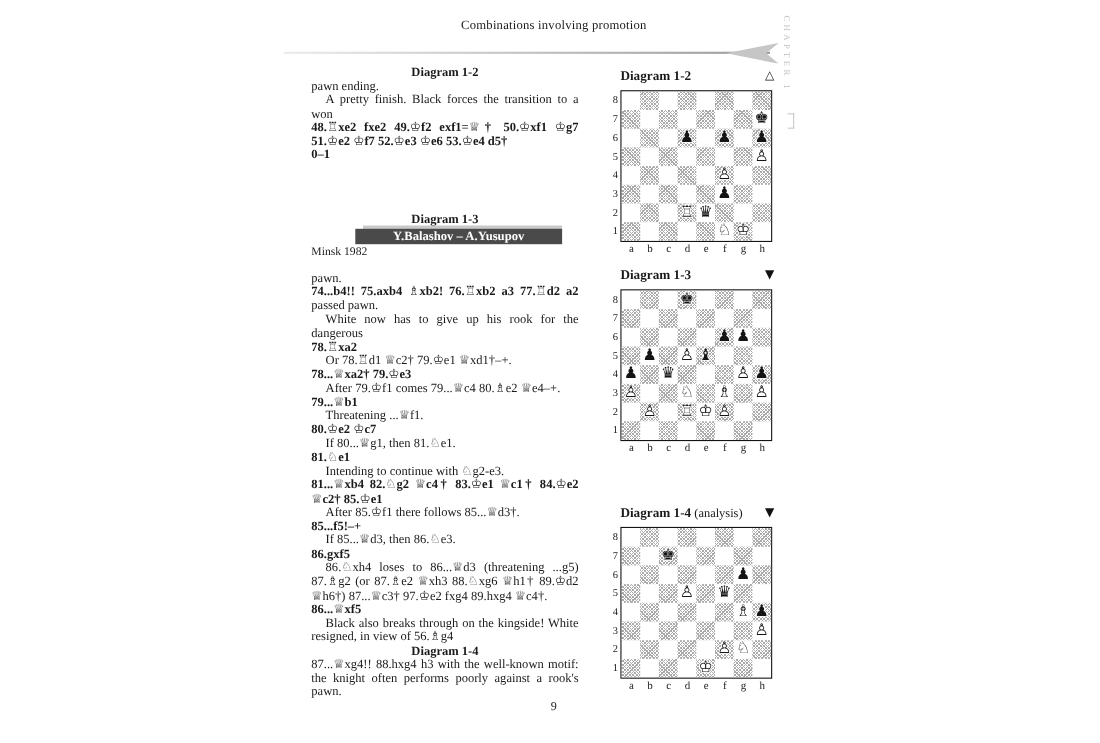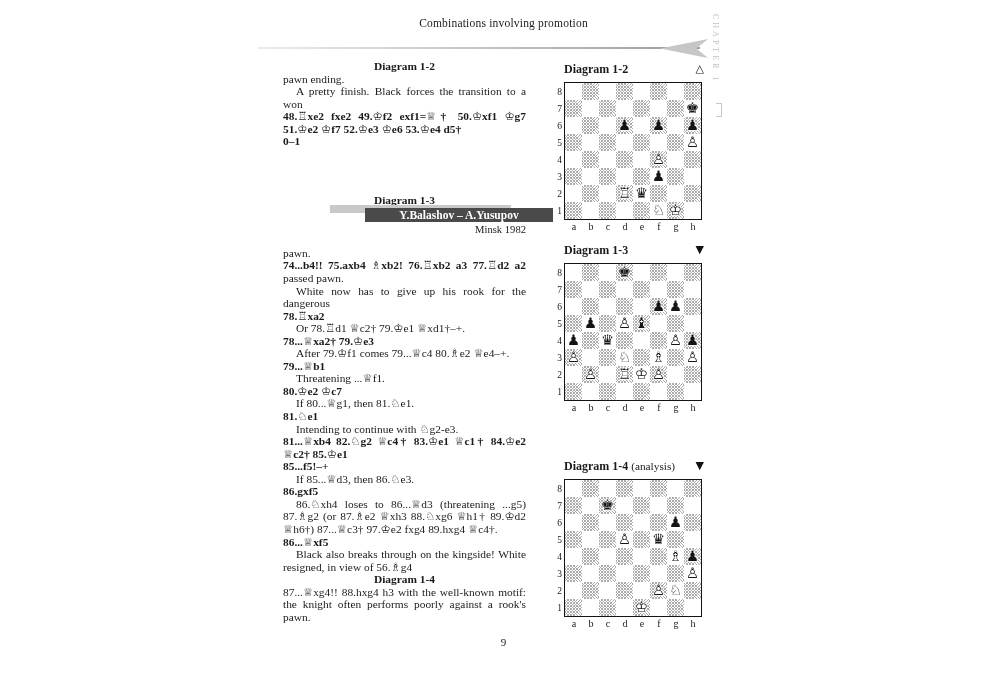--- a/index.html
+++ b/index.html
@@ -18,25 +18,25 @@
         border-right:1px solid #c9c9c9;border-top:1px solid #c9c9c9;border-bottom:1px solid #c9c9c9;}
 
   
   .left-col{position:absolute;left:283px;top:60px;width:243px;
         font-size:11.4px;line-height:12.55px;
         font-family:"Liberation Serif","DejaVu Sans",serif;}
   .l-heading{font-weight:bold;text-align:center;}
   .l-moves{font-weight:bold;}
   .ind{text-indent:13px;}
   .jst{text-align:justify;text-align-last:justify;}
-  .l-sub{text-align:right;font-size:10.6px;}
+  .l-sub{text-align:left;font-size:10.6px;}
   .banner-wrap{position:relative;height:15px;margin:2px 0 1px 40px;width:188px;}
   .banner-shadow{position:absolute;left:7px;top:-3px;width:181px;height:8px;background:#c9c9c9;}
   .banner-bar{position:absolute;left:0;top:0;width:188px;height:14px;background:#4a4a4a;
-        color:#ffffff;font-weight:bold;text-align:center;font-size:11.5px;line-height:14px;margin-left:42px;}
+        color:#ffffff;font-weight:bold;text-align:center;font-size:11.5px;line-height:14px;}
 
   
   .diagrams{position:absolute;left:555px;top:60px;width:160px;height:610px;}
   .diagram-block{position:absolute;left:0;width:152px;}
   .d-caption{margin-left:9px;font-size:12px;height:16px;position:relative;white-space:nowrap;}
   .d-cap-bold{font-weight:bold;}
   .d-cap-suffix{font-weight:normal;font-size:11.3px;}
   .d-triangle{position:absolute;right:3px;top:0;font-family:"DejaVu Sans",sans-serif;
         font-size:11px;color:#111;}
   .board-row{display:flex;margin-top:4px;}
@@ -92,20 +92,21 @@
       <div class="l-moves">78...♕xa2† 79.♔e3</div>
       <div class="l-text ind">After 79.♔f1 comes 79...♕c4 80.♗e2 ♕e4–+.</div>
       <div class="l-moves">79...♕b1</div>
       <div class="l-text ind">Threatening ...♕f1.</div>
       <div class="l-moves">80.♔e2 ♔c7</div>
       <div class="l-text ind">If 80...♕g1, then 81.♘e1.</div>
       <div class="l-moves">81.♘e1</div>
       <div class="l-text ind">Intending to continue with ♘g2-e3.</div>
       <div class="l-moves jst">81...♕xb4 82.♘g2 ♕c4† 83.♔e1 ♕c1† 84.♔e2</div>
       <div class="l-moves">♕c2† 85.♔e1</div>
+      <div class="l-text ind">After 85.♔f1 there follows 85...♕d3†.</div>
       <div class="l-moves">85...f5!–+</div>
       <div class="l-text ind">If 85...♕d3, then 86.♘e3.</div>
       <div class="l-moves">86.gxf5</div>
       <div class="l-text ind jst">86.♘xh4 loses to 86...♕d3 (threatening ...g5)</div>
       <div class="l-text jst">87.♗g2 (or 87.♗e2 ♕xh3 88.♘xg6 ♕h1† 89.♔d2</div>
       <div class="l-text">♕h6†) 87...♕c3† 97.♔e2 fxg4 89.hxg4 ♕c4†.</div>
       <div class="l-moves">86...♕xf5</div>
       <div class="l-text ind jst">Black also breaks through on the kingside! White</div>
       <div class="l-text">resigned, in view of 56.♗g4</div>
       <div class="l-heading">Diagram 1-4</div>

